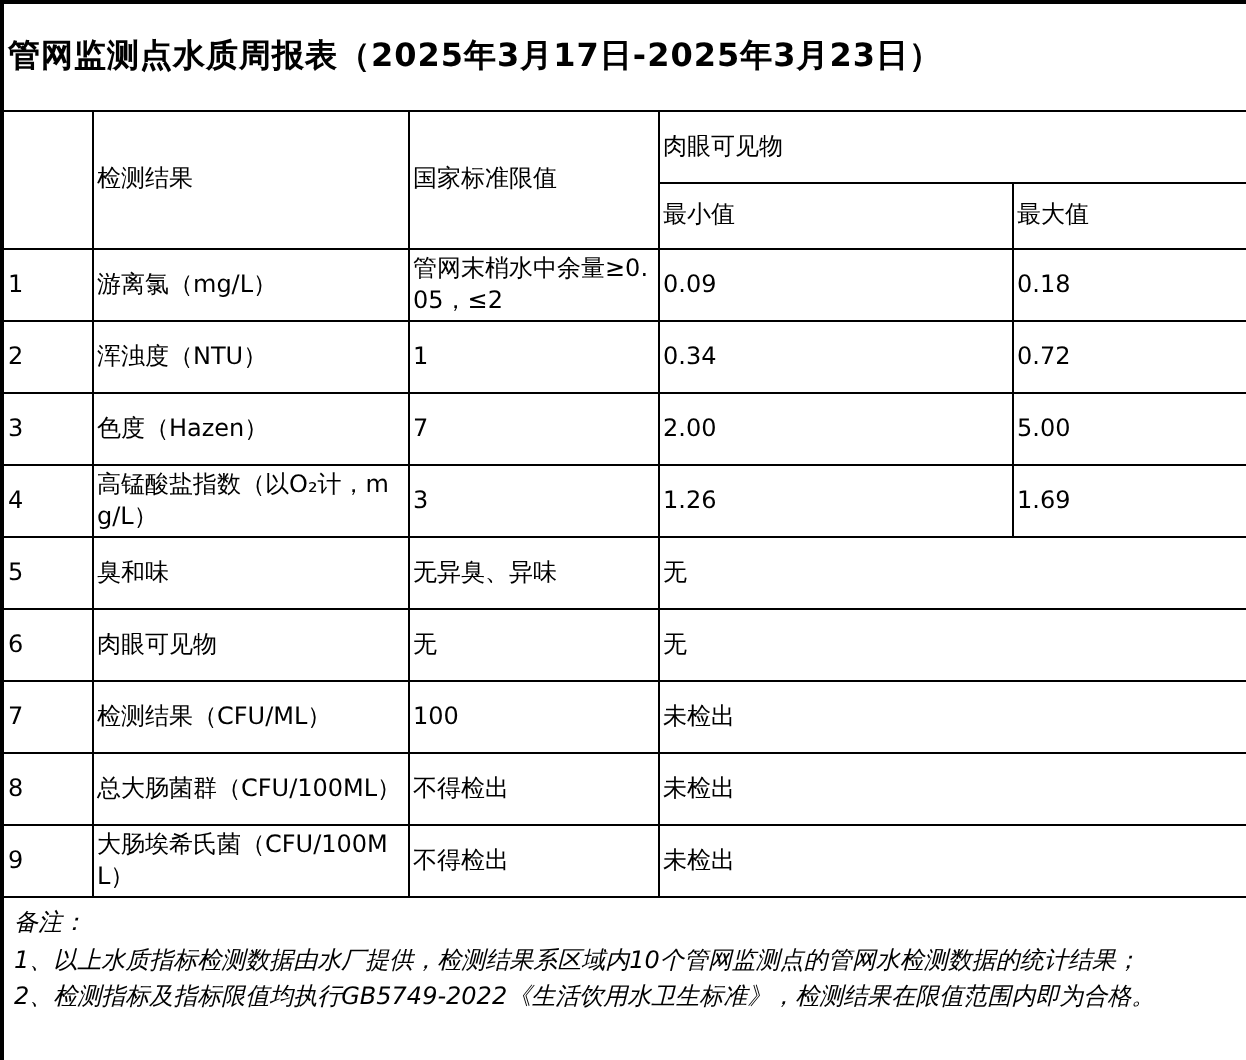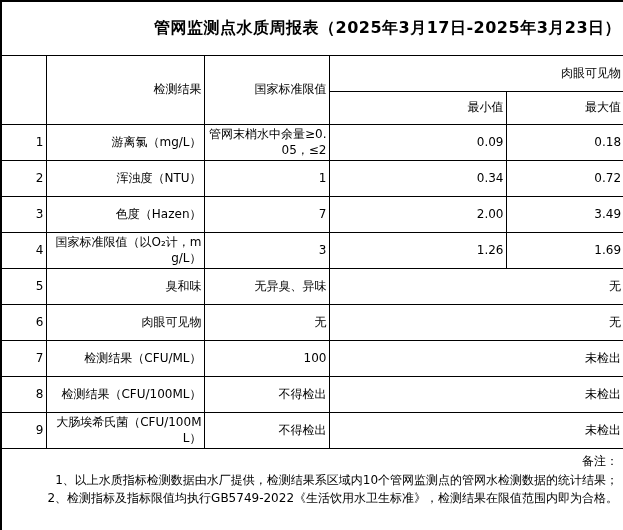--- a/index.html
+++ b/index.html
@@ -17,21 +17,21 @@
   table.report {
     width: 623px;
     height: 530px;
     border-collapse: collapse;
     table-layout: fixed;
     border: 2px solid #000000;
     background: #ffffff;
   }
   table.report td {
     border: 1px solid #000000;
-    text-align: right;
+    text-align: left;
     vertical-align: middle;
     font-size: 12px;
     line-height: 1.3;
     padding: 1px 2px;
     overflow: hidden;
     word-break: break-all;
   }
   tr.title-row td {
     height: 51px;
     font-size: 16px;
@@ -41,21 +41,21 @@
   tr.header-top td { height: 33px; }
   tr.header-sub td { height: 30px; font-family: Liberation Serif, serif; }
   tr.data-row td { height: 33px; }
   tr.notes-row td {
     height: 88px;
     text-align: left;
     vertical-align: top;
     padding: 3px 5px;
     line-height: 1.55;
   }
-  .note-line { text-align: right; }
+  .note-line { text-align: left; font-style: italic; }
 </style>
 </head>
 <body>
 
 <table class="report">
   <colgroup>
     <col style="width:45px">
     <col style="width:158px">
     <col style="width:125px">
     <col style="width:177px">
@@ -92,25 +92,25 @@
     <td>浑浊度（NTU）</td>
     <td>1</td>
     <td>0.34</td>
     <td>0.72</td>
   </tr>
       <tr class="data-row">
     <td>3</td>
     <td>色度（Hazen）</td>
     <td>7</td>
     <td>2.00</td>
-    <td>3.49</td>
+    <td>5.00</td>
   </tr>
       <tr class="data-row">
     <td>4</td>
-    <td>国家标准限值（以O₂计，mg/L）</td>
+    <td>高锰酸盐指数（以O₂计，mg/L）</td>
     <td>3</td>
     <td>1.26</td>
     <td>1.69</td>
   </tr>
       <tr class="data-row">
     <td>5</td>
     <td>臭和味</td>
     <td>无异臭、异味</td>
     <td colspan="2">无</td>
 
@@ -124,21 +124,21 @@
   </tr>
       <tr class="data-row">
     <td>7</td>
     <td>检测结果（CFU/ML）</td>
     <td>100</td>
     <td colspan="2">未检出</td>
 
   </tr>
       <tr class="data-row">
     <td>8</td>
-    <td>检测结果（CFU/100ML）</td>
+    <td>总大肠菌群（CFU/100ML）</td>
     <td>不得检出</td>
     <td colspan="2">未检出</td>
 
   </tr>
       <tr class="data-row">
     <td>9</td>
     <td>大肠埃希氏菌（CFU/100ML）</td>
     <td>不得检出</td>
     <td colspan="2">未检出</td>
 

